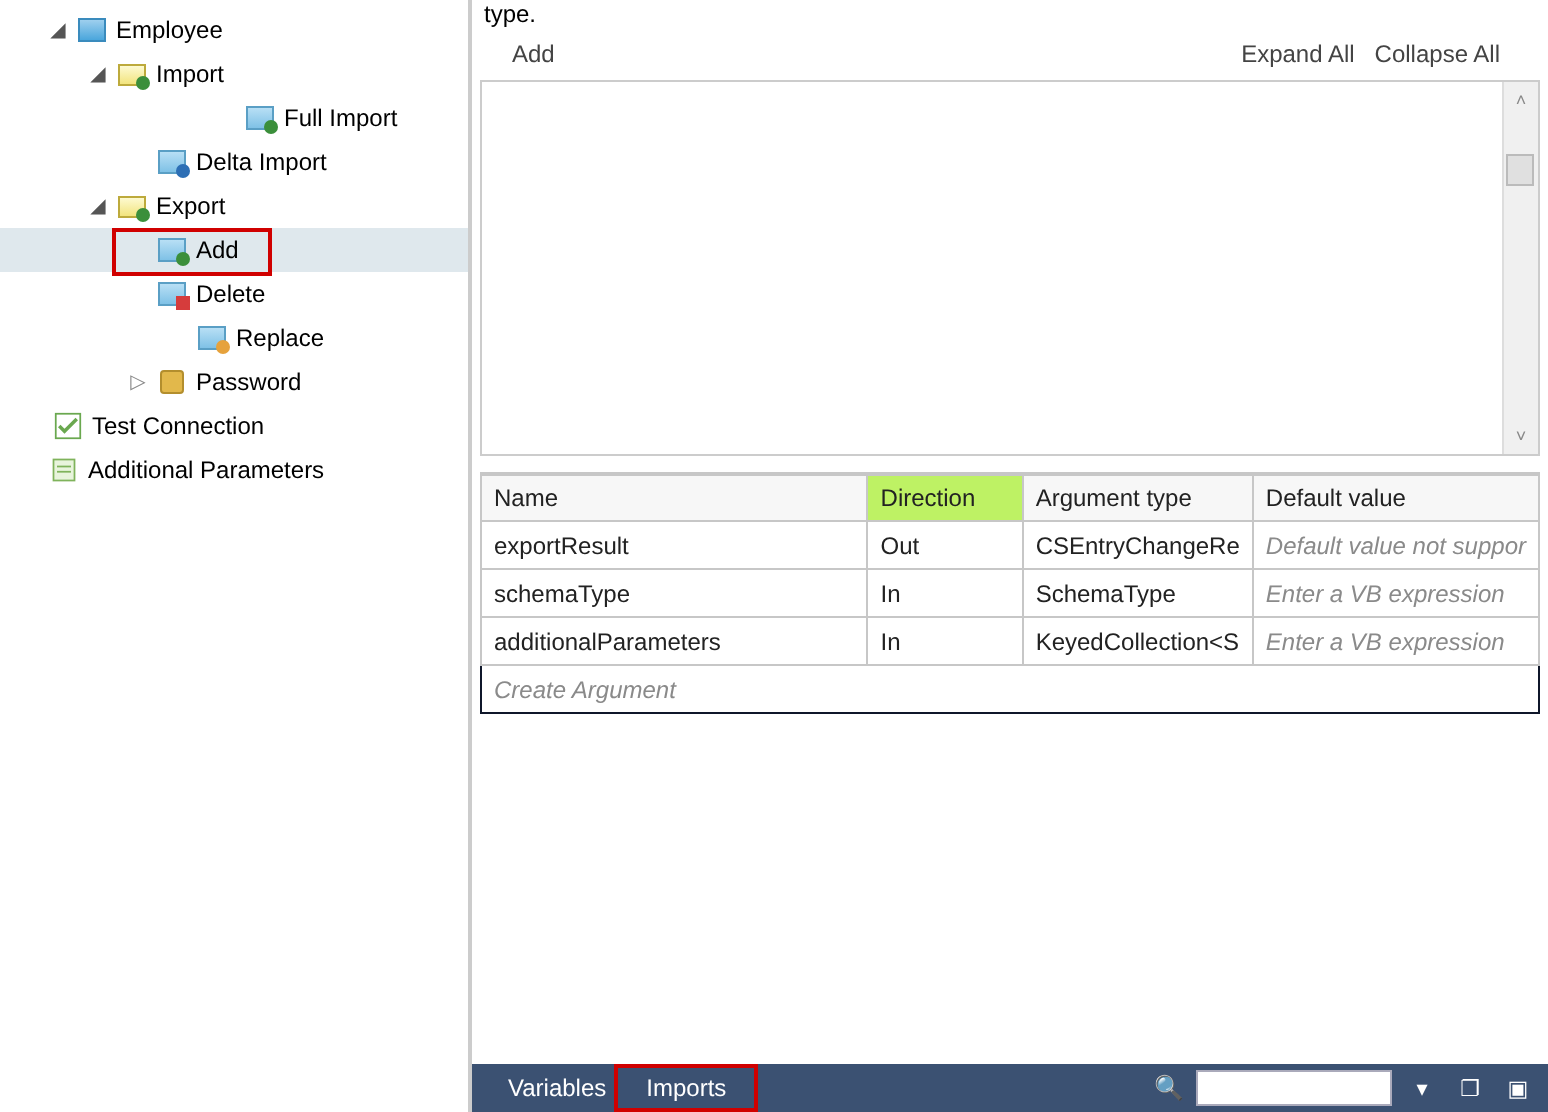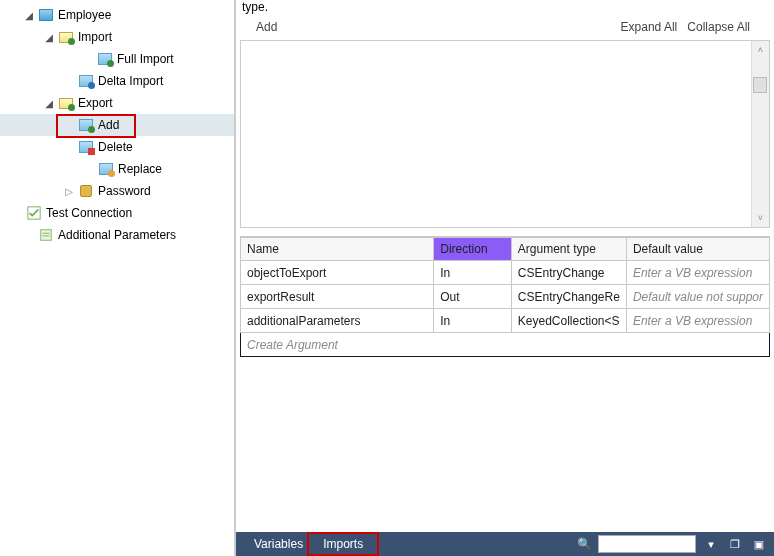--- a/index.html
+++ b/index.html
@@ -19,21 +19,21 @@
 .toolbar-link { margin-left: 10px; color: #444; font-size: 12px; }
 
 .canvas-area { position: relative; flex: 0 0 auto; height: 188px; margin: 0 4px 0 4px; border: 1px solid #ccc; background: #fff; }
 .vscroll { position: absolute; right: 0; top: 0; width: 18px; height: 100%; background: #f0f0f0; border-left: 1px solid #ddd; }
 .vscroll .thumb { position: absolute; right: 2px; top: 36px; width: 14px; height: 16px; background: #e0e0e0; border: 1px solid #bbb; }
 .vscroll .cap { position: absolute; left: 0; width: 100%; height: 18px; display:flex; align-items:center; justify-content:center; color:#888; font-size:9px; }
 
 .grid-area { margin: 8px 4px 0 4px; border-top: 1px solid #c7c7c7; }
 .grid-table { width: 100%; border-collapse: collapse; }
 .grid-table th { text-align: left; font-weight: normal; background: #f7f7f7; border: 1px solid #c7c7c7; padding: 4px 6px; color: #222; }
-.grid-table th.hl { background: #8b5cf6; }
+.grid-table th.hl { background: #bef264; }
 .grid-table td { border: 1px solid #c7c7c7; padding: 4px 6px; color: #222; height: 24px; white-space: nowrap; overflow: hidden; }
 .grid-table td.ph { color: #8a8a8a; font-style: italic; }
 .grid-table tr.create td { color: #8a8a8a; font-style: italic; border: 1px solid #0f172a; }
 .grid-fill { height: 96px; }
 
 .bottom-bar { position: absolute; left: 0; right: 0; bottom: 0; height: 24px; background: #3b5172; display: flex; align-items: center; padding: 0 6px 0 8px; color: #fff; }
 .bottom-tab { padding: 0 10px; height: 24px; display: flex; align-items: center; cursor: pointer; color: #fff; }
 .bottom-tab.active { background: #ffd372; color: #000; }
 .bottom-right { margin-left: auto; display: flex; align-items: center; gap: 6px; }
 .search-box { width: 98px; height: 18px; background: #fff; border: 1px solid #aab; }
@@ -65,21 +65,21 @@
       </span>
     <span>Employee</span>
   </div>
   <div class="tree-item" style="padding-left:42px">
     <span class="expander">◢</span>
     <span class="tree-icon">
         <span class="i-folder-import"></span>
       </span>
     <span>Import</span>
   </div>
-  <div class="tree-item" style="padding-left:95px">
+  <div class="tree-item" style="padding-left:120px">
     <span class="tree-icon">
         <span class="i-row green"></span>
       </span>
     <span>Full Import</span>
   </div>
   <div class="tree-item" style="padding-left:76px">
     <span class="tree-icon">
         <span class="i-row blue"></span>
       </span>
     <span>Delta Import</span>
@@ -118,21 +118,21 @@
   </div>
   <div class="tree-item" style="padding-left:24px">
     <span class="tree-icon">
         <svg class="i-check" viewBox="0 0 16 16">
           <rect x="1" y="1" width="14" height="14" fill="#fff" stroke="#6aa84f"></rect>
           <path d="M3 8 L6 11 L13 4" stroke="#6aa84f" fill="none" stroke-width="2"></path>
         </svg>
       </span>
     <span>Test Connection</span>
   </div>
-  <div class="tree-item" style="padding-left:36px">
+  <div class="tree-item" style="padding-left:22px">
     <span class="tree-icon">
         <svg class="i-params" viewBox="0 0 16 16">
           <rect x="2" y="2" width="12" height="12" fill="#e8f4dc" stroke="#7fb35b"></rect>
           <line x1="4" y1="6" x2="12" y2="6" stroke="#7fb35b"></line>
           <line x1="4" y1="9" x2="12" y2="9" stroke="#7fb35b"></line>
         </svg>
       </span>
     <span>Additional Parameters</span>
   </div>
   <div class="red-highlight" style="left:56px; top:114px; width:80px; height:24px;"></div>
@@ -165,30 +165,30 @@
       <thead>
         <tr>
           <th>Name</th>
           <th class="hl">Direction</th>
           <th>Argument type</th>
           <th>Default value</th>
         </tr>
       </thead>
       <tbody>
         <tr>
-          <td>objectToExport</td>
-          <td>In</td>
-          <td>CSEntryChange</td>
-          <td class="ph">Enter a VB expression</td>
-        </tr>
-        <tr>
           <td>exportResult</td>
           <td>Out</td>
           <td>CSEntryChangeRe</td>
           <td class="ph">Default value not suppor</td>
+        </tr>
+        <tr>
+          <td>schemaType</td>
+          <td>In</td>
+          <td>SchemaType</td>
+          <td class="ph">Enter a VB expression</td>
         </tr>
         <tr>
           <td>additionalParameters</td>
           <td>In</td>
           <td>KeyedCollection&lt;S</td>
           <td class="ph">Enter a VB expression</td>
         </tr>
         <tr class="create">
           <td colspan="4">Create Argument</td>
         </tr>

